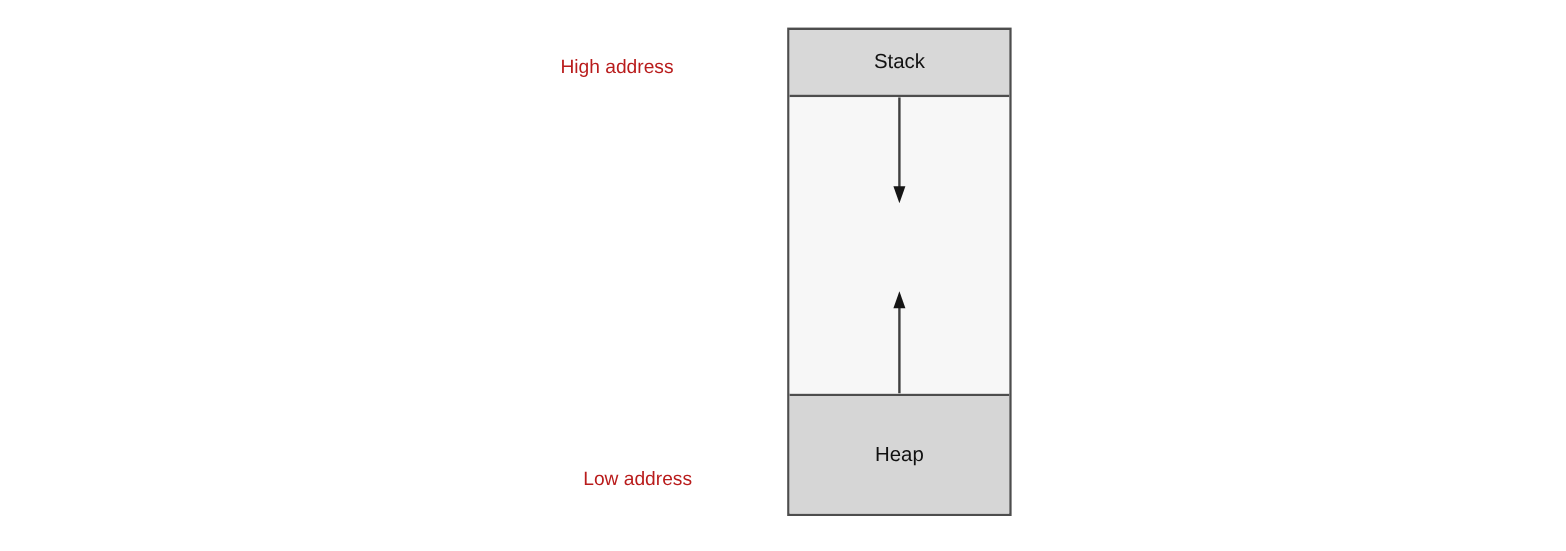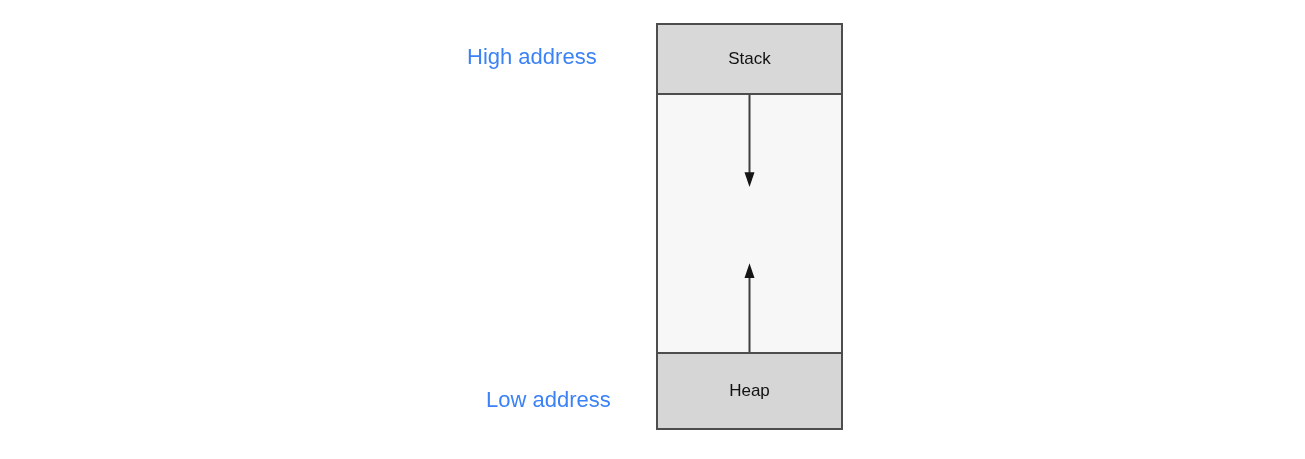--- a/index.html
+++ b/index.html
@@ -11,23 +11,23 @@
     position: relative;
     width: 1305px;
     height: 459px;
     background: #ffffff;
     font-family: "Liberation Sans", sans-serif;
     color: #1a1a1a;
     overflow: hidden;
   }
   .addr-label {
     position: absolute;
-    font-size: 22px;
+    font-size: 16px;
     line-height: 24px;
-    color: #3b82f6;
+    color: #b91c1c;
     white-space: nowrap;
   }
   .addr-label.high { left: 467px; top: 45px; }
   .addr-label.low  { left: 486px; top: 374px; margin-top: 14px; }
 
   .membox {
     position: absolute;
     left: 656px;
     top: 23px;
     width: 187px;
@@ -41,26 +41,26 @@
   .region {
     display: flex;
     align-items: center;
     justify-content: center;
     font-size: 17px;
     color: #111111;
     box-sizing: border-box;
     flex: 0 0 auto;
   }
   .region.stack {
-    height: 70px;
+    height: 56px;
     background: #d8d8d8;
     border-bottom: 2px solid #4d4d4d;
   }
   .region.heap {
-    height: 76px;
+    height: 100px;
     background: #d6d6d6;
     border-top: 2px solid #4d4d4d;
   }
   .middle {
     flex: 1 1 auto;
     position: relative;
     background: #f7f7f7;
   }
   .middle svg {
     position: absolute;

